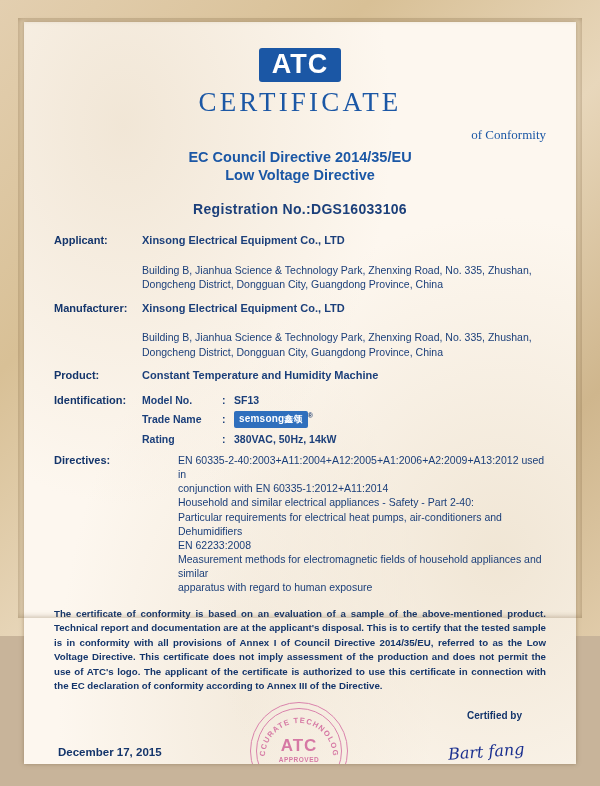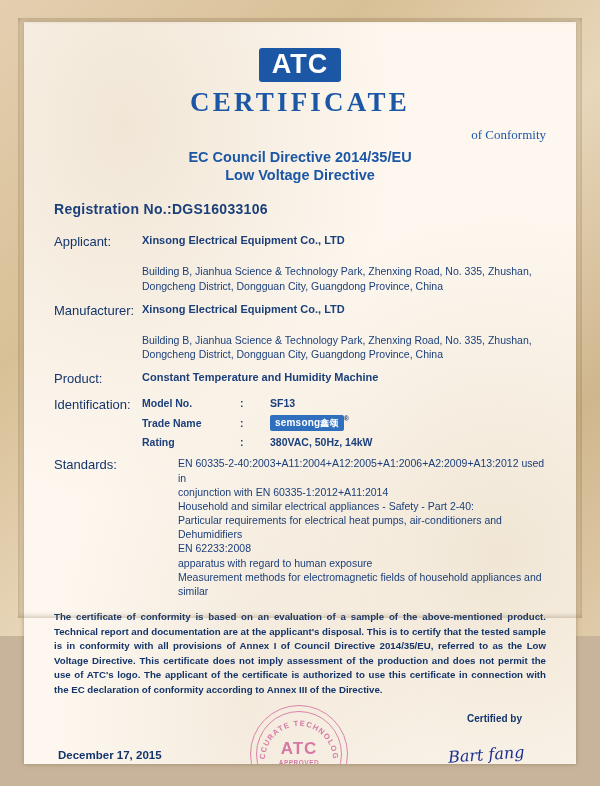--- a/index.html
+++ b/index.html
@@ -70,21 +70,21 @@
     letter-spacing: 1px;
     padding: 2px 13px 4px 13px;
     border-radius: 3px;
     line-height: 1.05;
     font-family: "Liberation Sans", sans-serif;
   }
   .cert-title {
     text-align: center;
     color: #1b57a5;
     font-size: 27px;
-    font-weight: bold;
+    font-weight: normal;
     letter-spacing: 3.2px;
     margin-top: 5px;
     font-family: "Liberation Serif", serif;
   }
   .of-conformity {
     text-align: right;
     color: #1b57a5;
     font-size: 13px;
     margin-top: 9px;
     font-family: "Liberation Serif", serif;
@@ -97,41 +97,42 @@
     margin-top: 6px;
   }
   .directive2 {
     text-align: center;
     color: #1b57a5;
     font-size: 14.5px;
     font-weight: bold;
     margin-top: 2px;
   }
   .reg-no {
+    text-align: center;
     color: #1b3f7a;
     font-size: 14px;
     font-weight: bold;
     margin-top: 18px;
     letter-spacing: 0.3px;
   }
 
   
   .rows {
     margin-top: 16px;
     color: #1b3f7a;
   }
   .row {
     display: flex;
     margin-bottom: 3px;
   }
   .row .label {
     width: 88px;
     flex: 0 0 88px;
-    font-size: 13px;
-    font-weight: normal;
+    font-size: 11px;
+    font-weight: bold;
     color: #14356b;
     padding-top: 1px;
   }
   .row .value {
     flex: 1;
     font-size: 10.5px;
     line-height: 1.35;
   }
   .value.bold {
     font-weight: bold;
@@ -146,21 +147,20 @@
   .gap-sm { height: 7px; }
 
   
   .ident {
     margin-top: 0;
   }
   .ident-row {
     display: flex;
     align-items: center;
     margin-bottom: 4px;
-    gap: 18px;
   }
   .ident-key {
     width: 80px;
     flex: 0 0 80px;
     font-size: 10.5px;
     font-weight: bold;
   }
   .ident-colon {
     width: 12px;
     flex: 0 0 12px;
@@ -400,29 +400,29 @@
             </div>
             <div class="ident-row">
               <div class="ident-key">Rating</div>
               <div class="ident-colon">:</div>
               <div class="ident-val">380VAC, 50Hz, 14kW</div>
             </div>
           </div>
         </div>
 
         <div class="row">
-          <div class="label">Standards:</div>
+          <div class="label">Directives:</div>
           <div class="value standards-block">
             <span class="ln">EN 60335-2-40:2003+A11:2004+A12:2005+A1:2006+A2:2009+A13:2012 used in</span>
             <span class="ln">conjunction with EN 60335-1:2012+A11:2014</span>
             <span class="ln">Household and similar electrical appliances - Safety - Part 2-40:</span>
             <span class="ln">Particular requirements for electrical heat pumps, air-conditioners and Dehumidifiers</span>
             <span class="ln">EN 62233:2008</span>
+            <span class="ln">Measurement methods for electromagnetic fields of household appliances and similar</span>
             <span class="ln">apparatus with regard to human exposure</span>
-            <span class="ln">Measurement methods for electromagnetic fields of household appliances and similar</span>
           </div>
         </div>
 
       </div>
 
       <div class="para">The certificate of conformity is based on an evaluation of a sample of the above-mentioned product. Technical report and documentation are at the applicant's disposal. This is to certify that the tested sample is in conformity with all provisions of Annex I of Council Directive 2014/35/EU, referred to as the Low Voltage Directive. This certificate does not imply assessment of the production and does not permit the use of ATC's logo. The applicant of the certificate is authorized to use this certificate in connection with the EC declaration of conformity according to Annex III of the Directive.</div>
 
       <div class="sig-area">
         <div class="certified-by">Certified by</div>
         <div class="sig-script">Bart fang</div>

